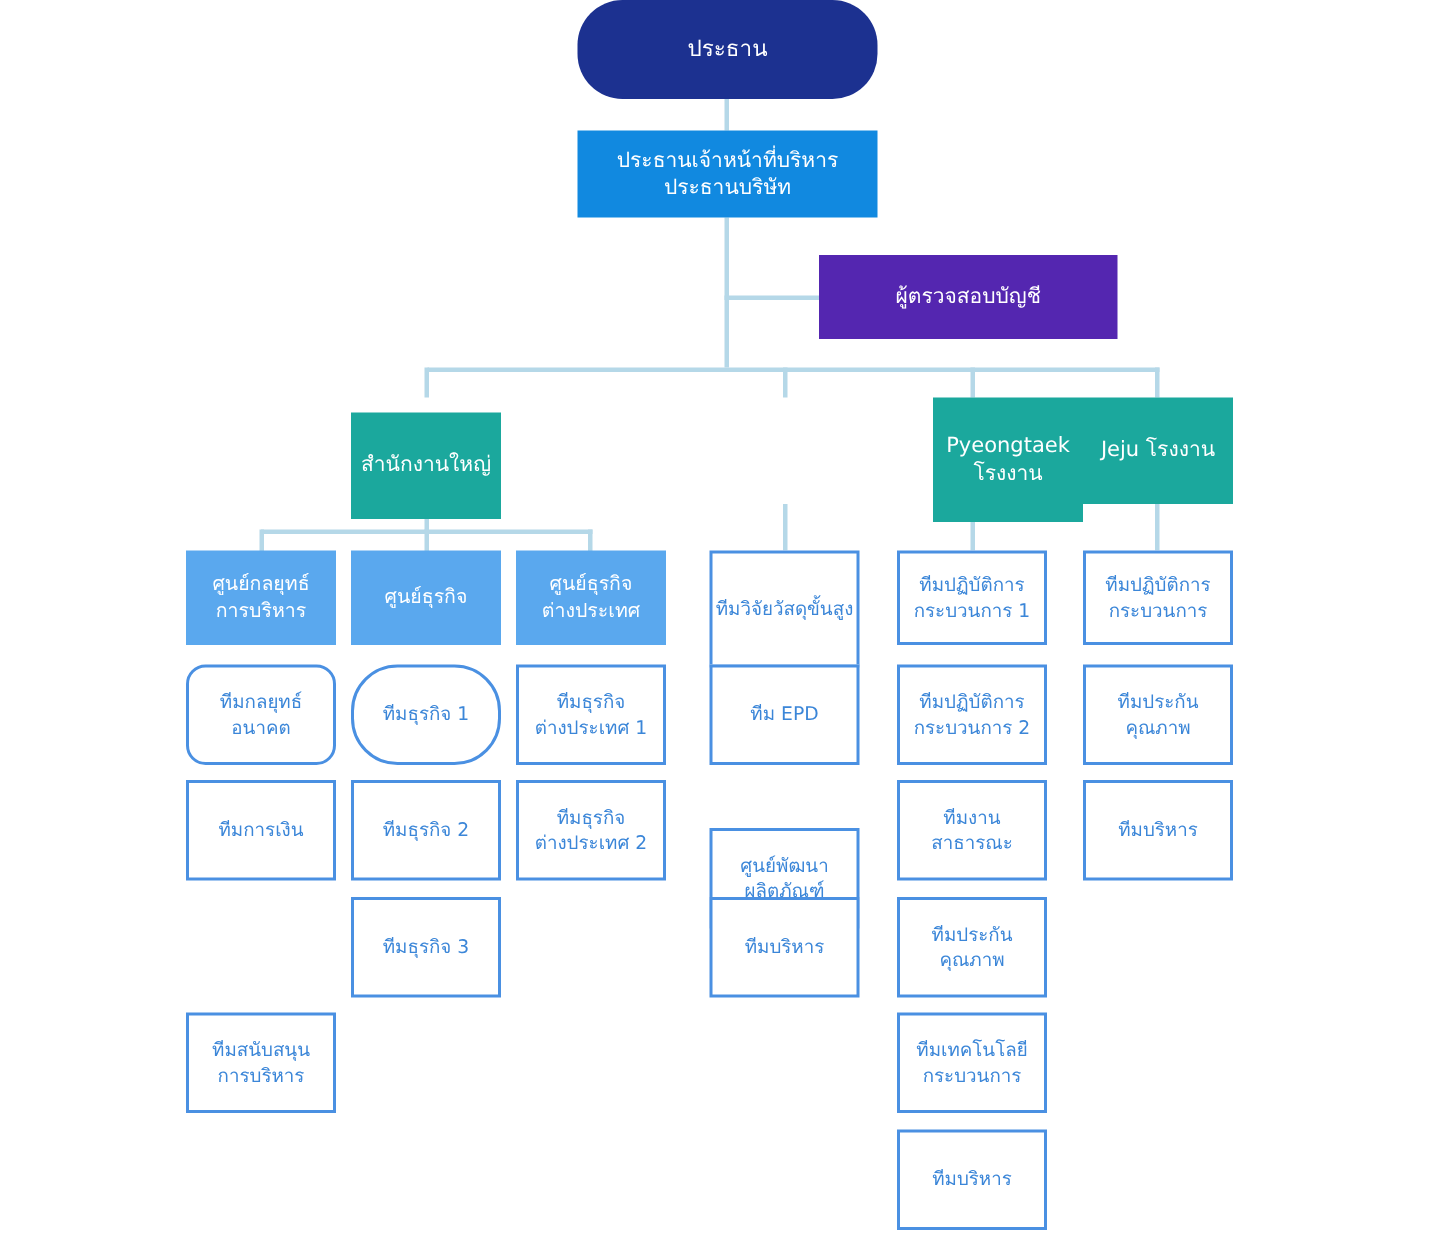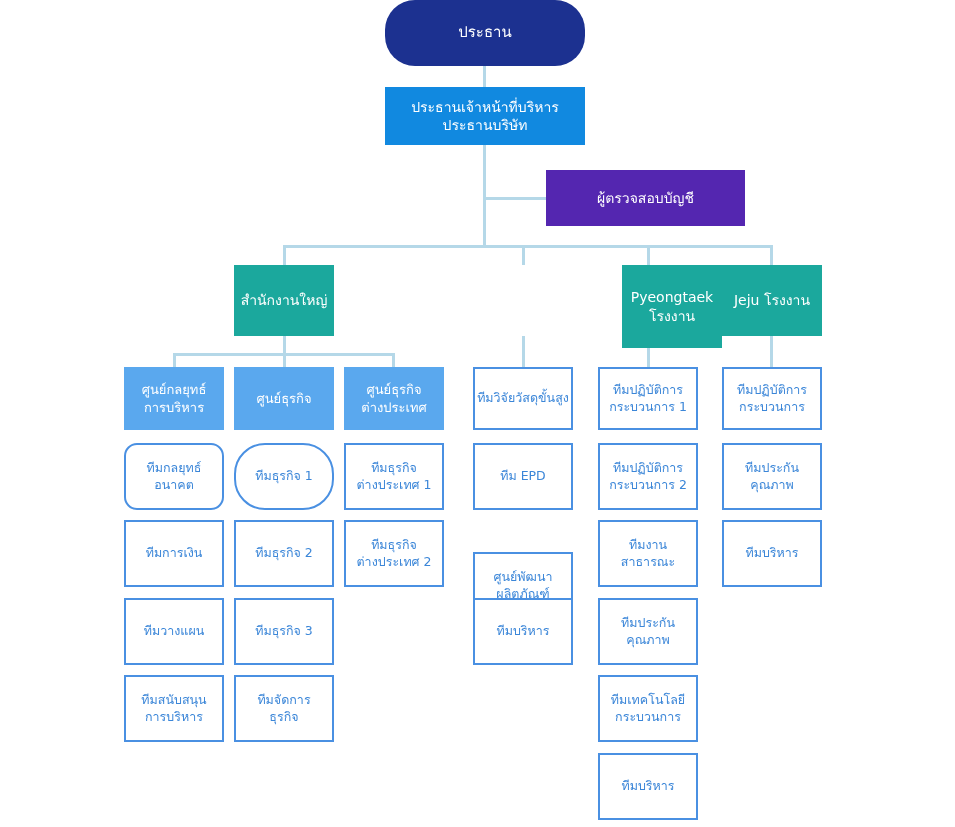--- a/index.html
+++ b/index.html
@@ -98,50 +98,47 @@
   <div class="conn" style="left:647px; top:336px; width:3px; height:31px;"></div>
   <div class="conn" style="left:770px; top:336px; width:3px; height:31px;"></div>
 
   <div class="node node-president" style="left:385px; top:0px; width:200px; height:66px;">ประธาน</div>
 
   <div class="node node-ceo" style="left:385px; top:87px; width:200px; height:58px;">ประธานเจ้าหน้าที่บริหาร
 ประธานบริษัท</div>
 
   <div class="node node-auditor" style="left:546px; top:170px; width:199px; height:56px;">ผู้ตรวจสอบบัญชี</div>
 
-  <div class="node node-div" style="left:234px; top:265px; width:100px; height:71px;">สำนักงานใหญ่</div>
+  <div class="node node-div" style="left:234px; top:275px; width:100px; height:71px;">สำนักงานใหญ่</div>
   <div class="node node-div" style="left:598px; top:265px; width:100px; height:83px;margin-left:24px;">Pyeongtaek
 โรงงาน</div>
   <div class="node node-div" style="left:722px; top:265px; width:100px; height:71px;">Jeju โรงงาน</div>
 
   <div class="node node-center" style="left:124px; top:367px; width:100px; height:63px;">ศูนย์กลยุทธ์
 การบริหาร</div>
   <div class="node node-center" style="left:234px; top:367px; width:100px; height:63px;">ศูนย์ธุรกิจ</div>
   <div class="node node-center" style="left:344px; top:367px; width:100px; height:63px;">ศูนย์ธุรกิจ
 ต่างประเทศ</div>
 
   <div class="node node-team" style="left:124px; top:443px; width:100px; height:67px;border-radius:13px;">ทีมกลยุทธ์
 อนาคต</div>
   <div class="node node-team" style="left:124px; top:520px; width:100px; height:67px;">ทีมการเงิน</div>
-  <div class="node node-team" style="left:124px; top:598px; width:100px; height:67px;">ทีมวางแผน</div>
   <div class="node node-team" style="left:124px; top:675px; width:100px; height:67px;">ทีมสนับสนุน
 การบริหาร</div>
 
   <div class="node node-team" style="left:234px; top:443px; width:100px; height:67px;border-radius:31px;">ทีมธุรกิจ 1</div>
   <div class="node node-team" style="left:234px; top:520px; width:100px; height:67px;">ทีมธุรกิจ 2</div>
   <div class="node node-team" style="left:234px; top:598px; width:100px; height:67px;">ทีมธุรกิจ 3</div>
-  <div class="node node-team" style="left:234px; top:675px; width:100px; height:67px;">ทีมจัดการ
-ธุรกิจ</div>
 
   <div class="node node-team" style="left:344px; top:443px; width:100px; height:67px;">ทีมธุรกิจ
 ต่างประเทศ 1</div>
   <div class="node node-team" style="left:344px; top:520px; width:100px; height:67px;">ทีมธุรกิจ
 ต่างประเทศ 2</div>
 
-  <div class="node node-team" style="left:473px; top:367px; width:100px; height:63px;">ทีมวิจัยวัสดุขั้นสูง</div>
+  <div class="node node-team" style="left:473px; top:367px; width:100px; height:78px;">ทีมวิจัยวัสดุขั้นสูง</div>
   <div class="node node-team" style="left:473px; top:443px; width:100px; height:67px;">ทีม EPD</div>
   <div class="node node-team" style="left:473px; top:520px; width:100px; height:67px;margin-top:32px;">ศูนย์พัฒนา
 ผลิตภัณฑ์</div>
   <div class="node node-team" style="left:473px; top:598px; width:100px; height:67px;">ทีมบริหาร</div>
 
   <div class="node node-team" style="left:598px; top:367px; width:100px; height:63px;">ทีมปฏิบัติการ
 กระบวนการ 1</div>
   <div class="node node-team" style="left:598px; top:443px; width:100px; height:67px;">ทีมปฏิบัติการ
 กระบวนการ 2</div>
   <div class="node node-team" style="left:598px; top:520px; width:100px; height:67px;">ทีมงาน

